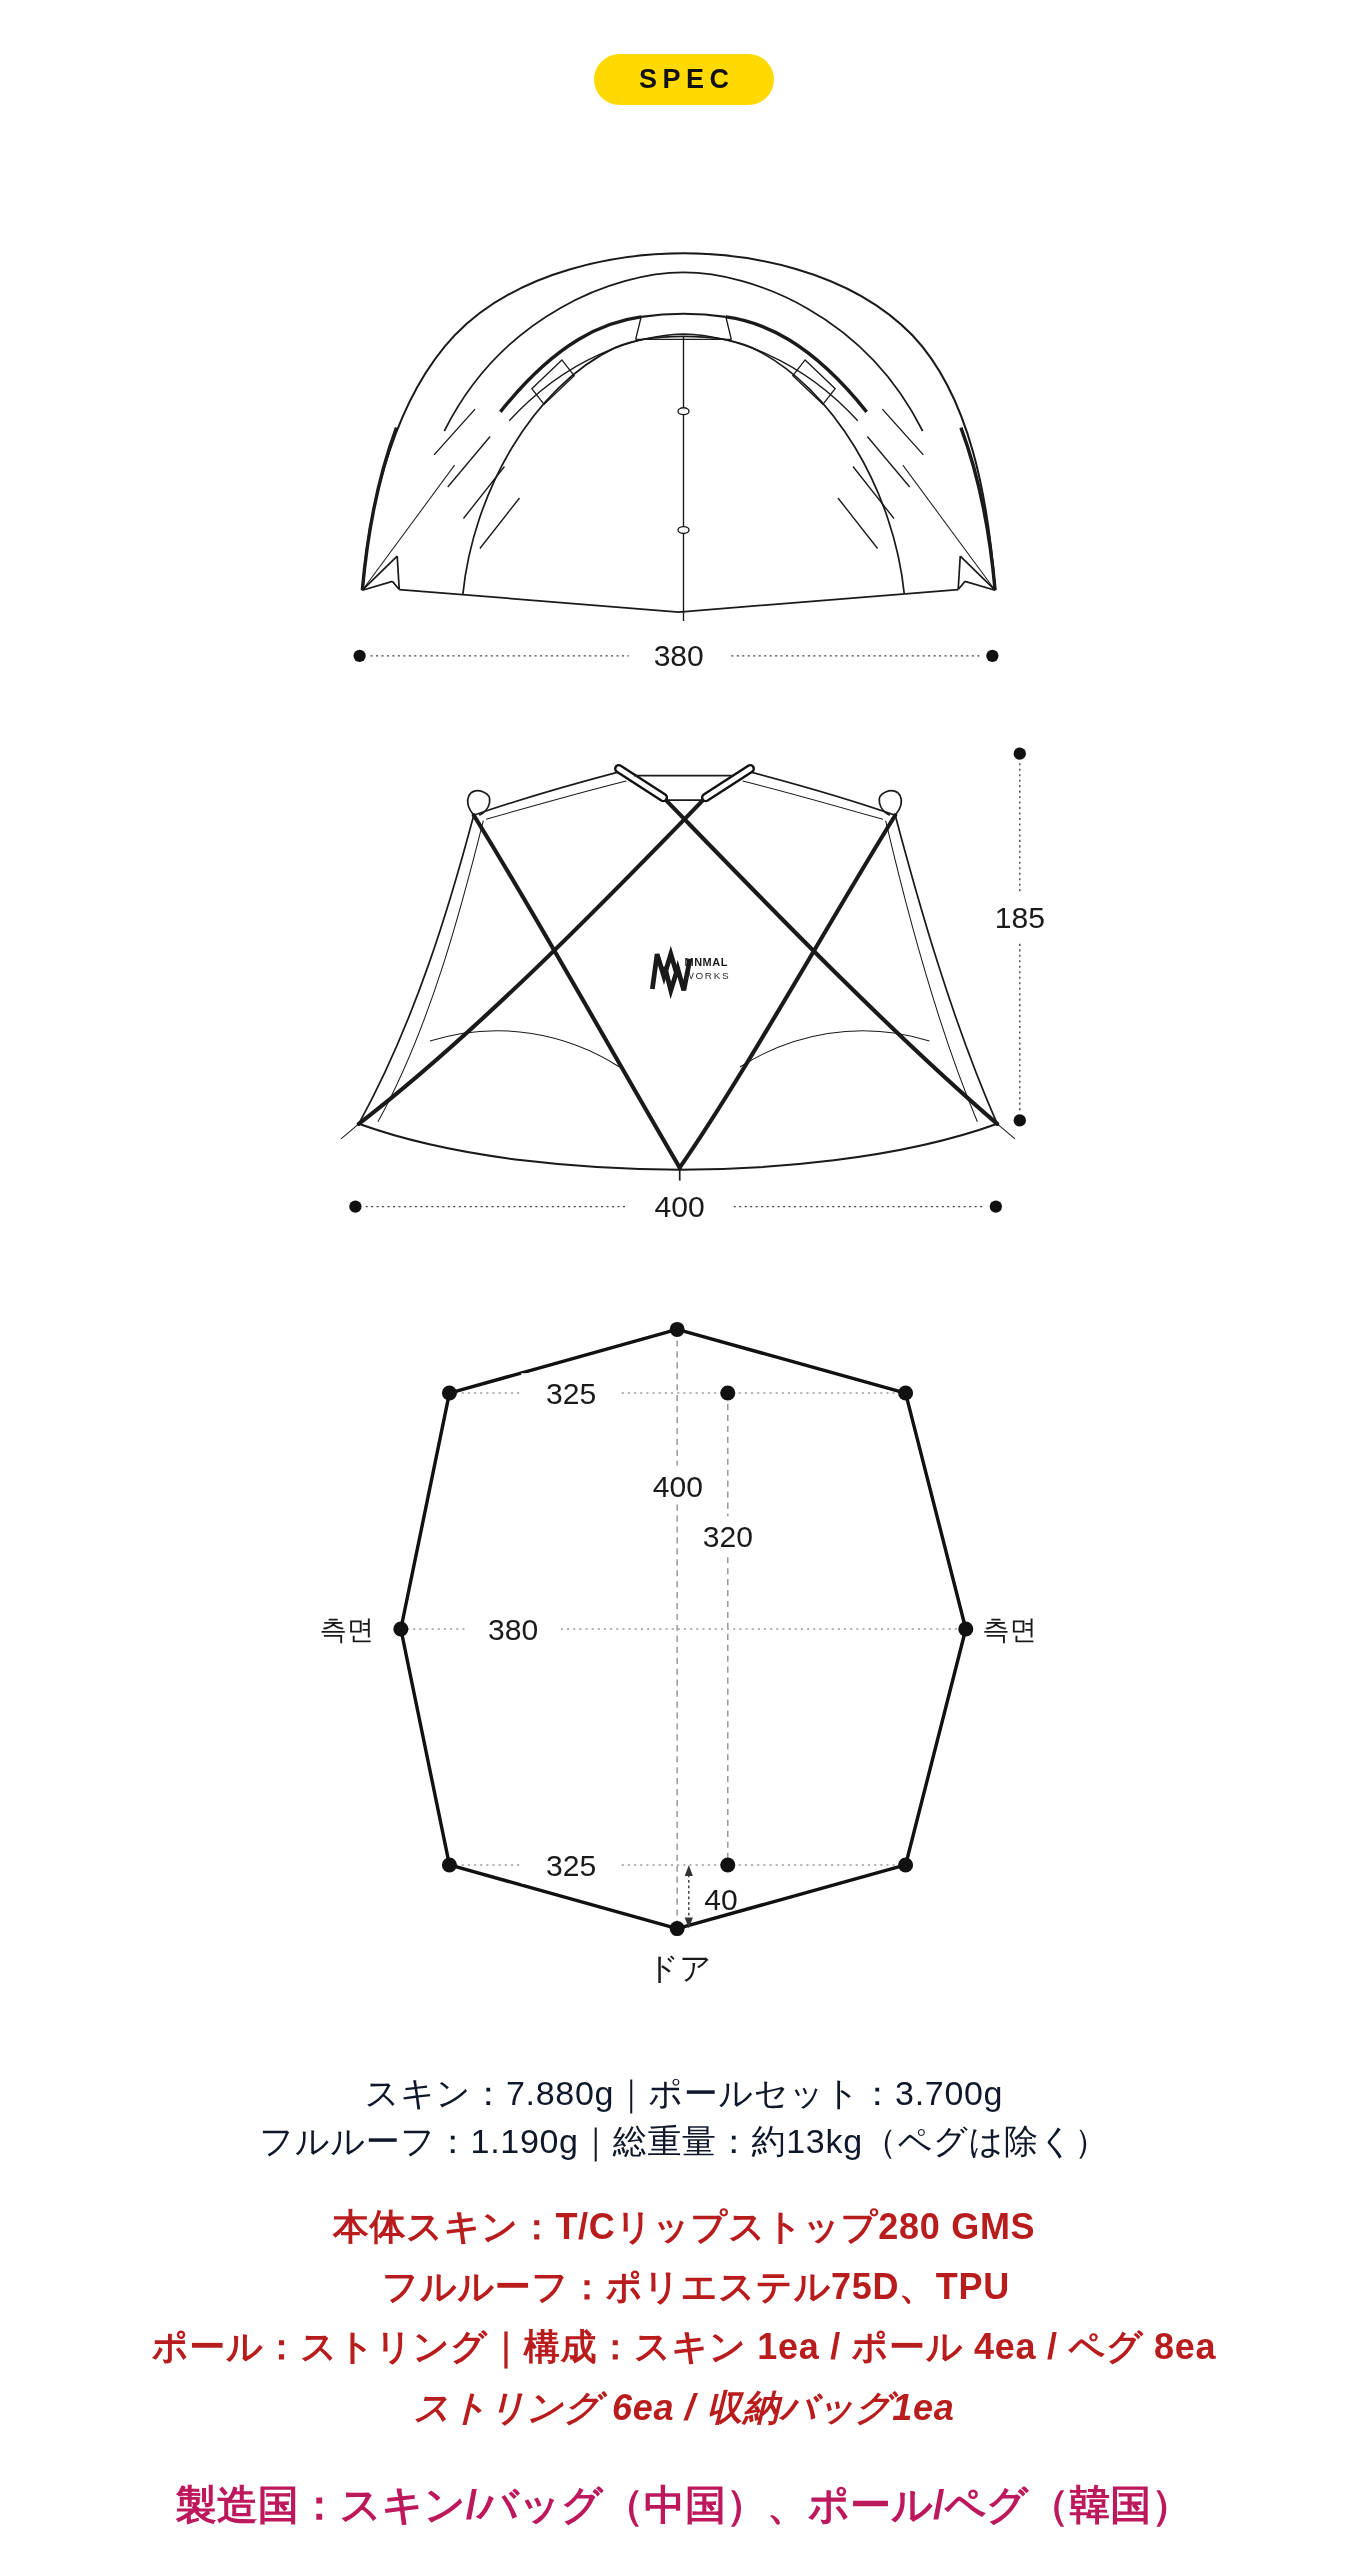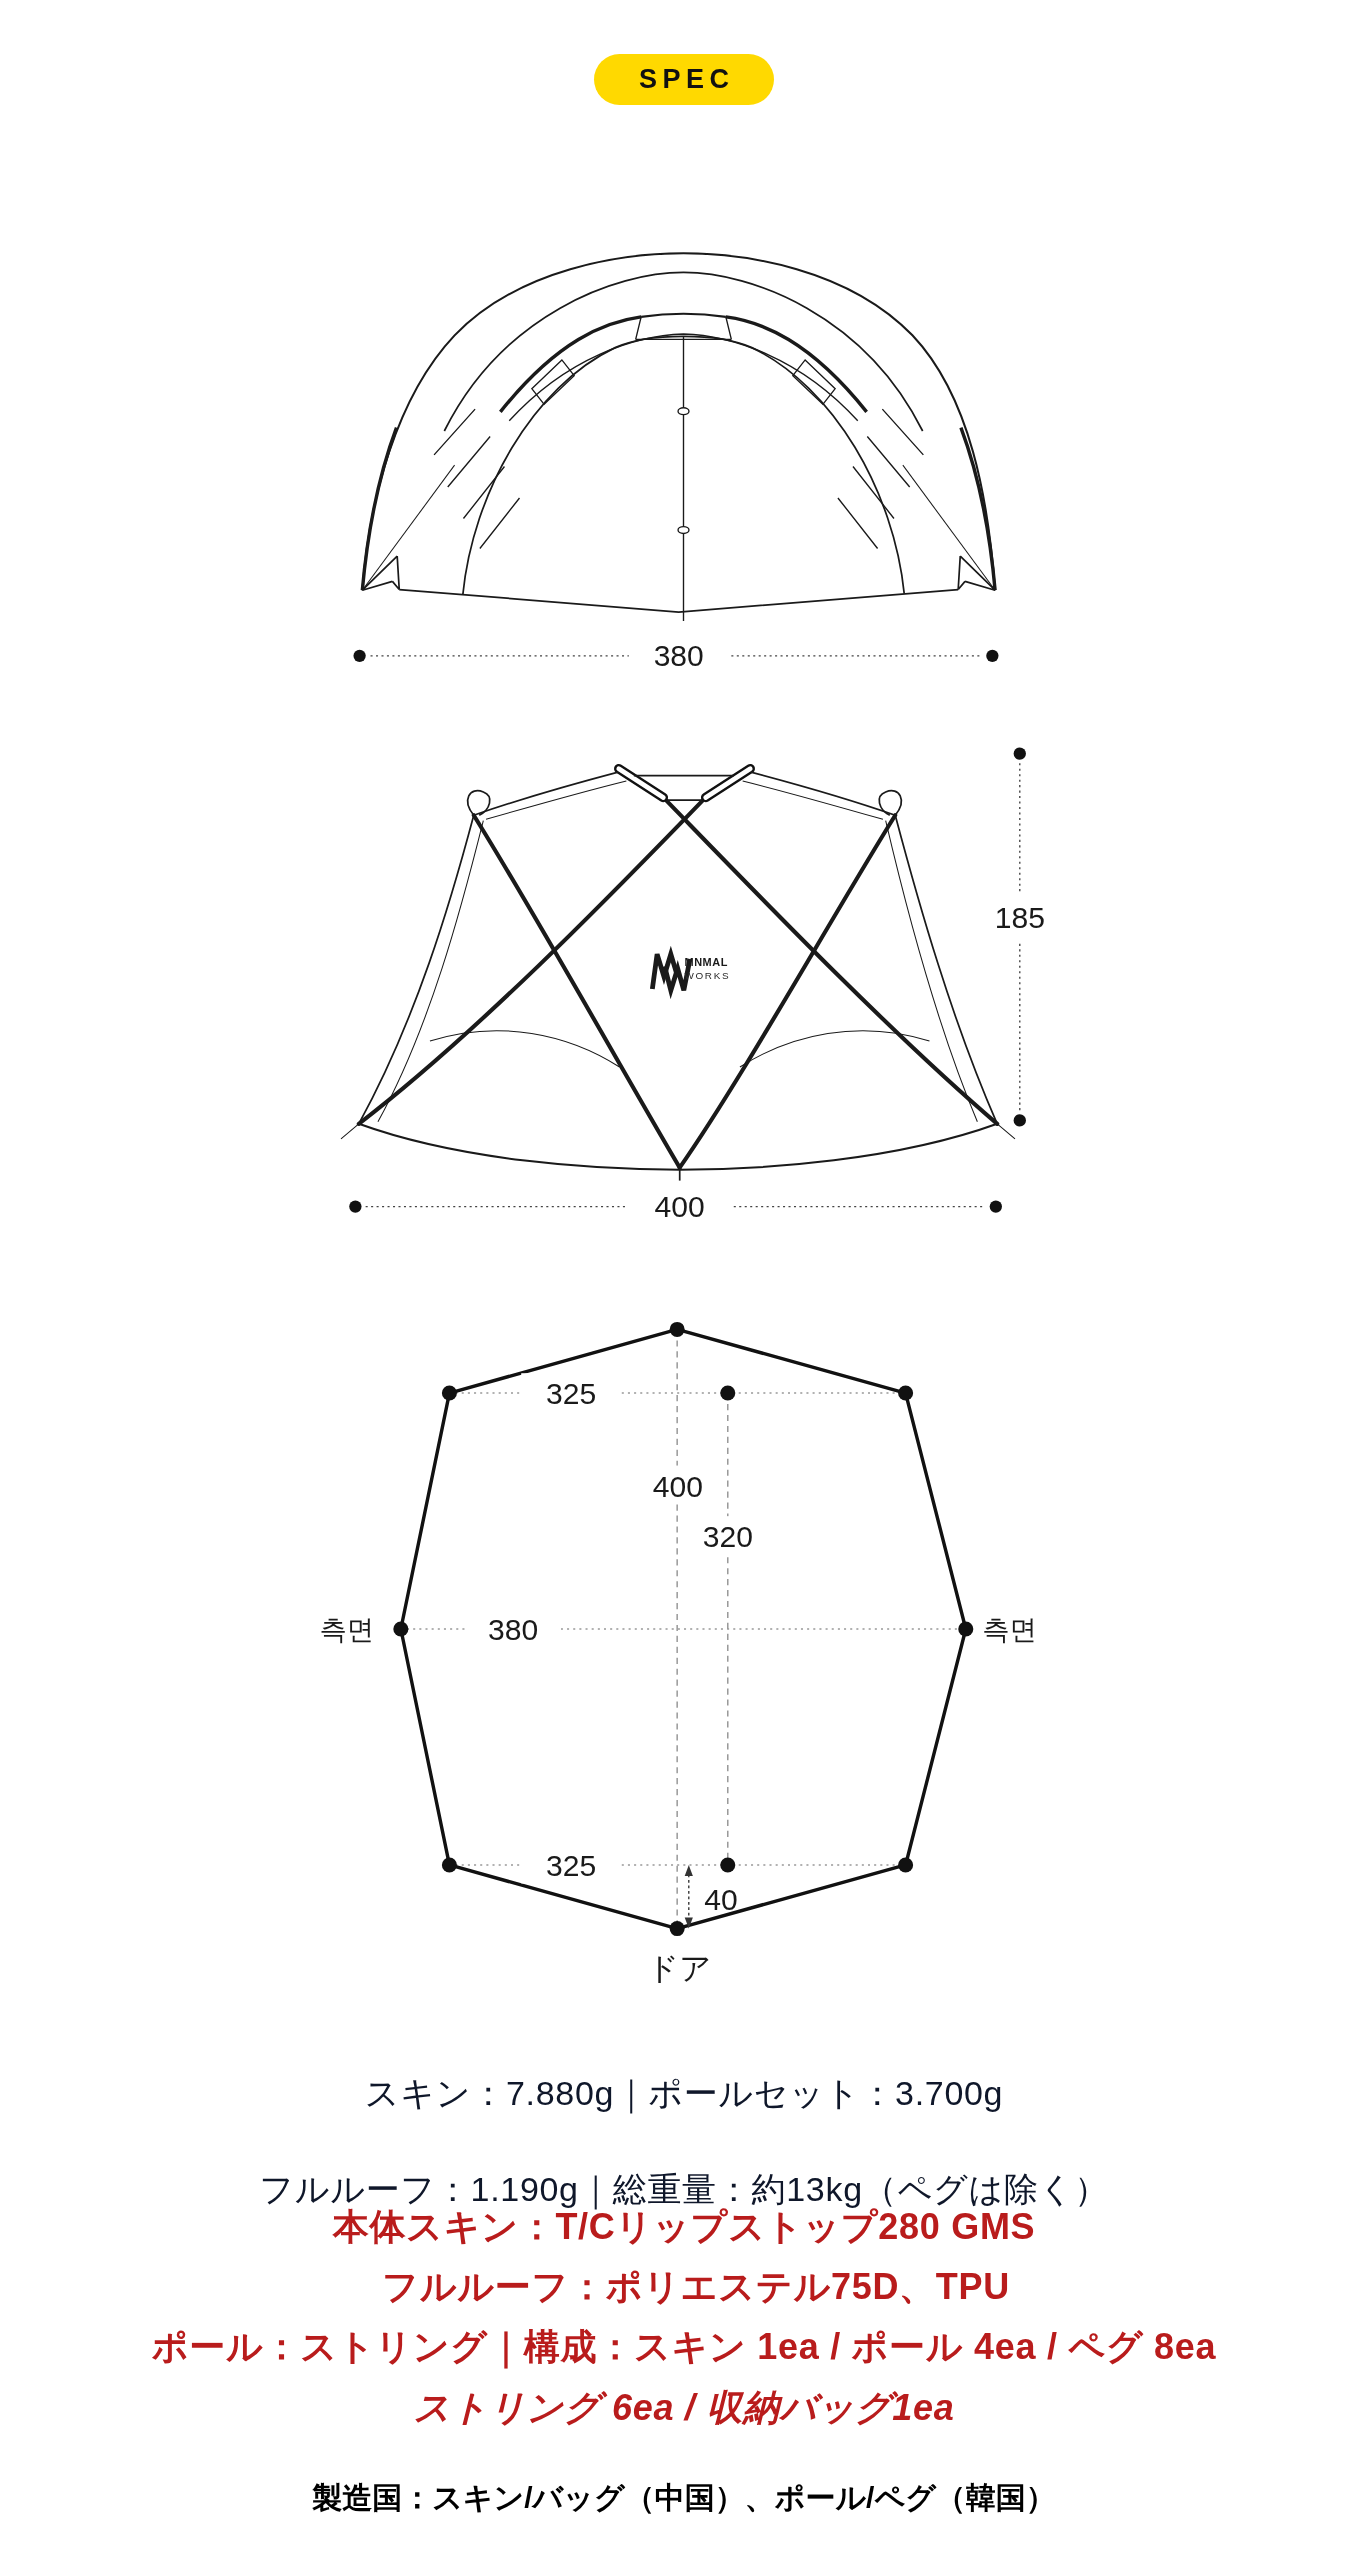--- a/index.html
+++ b/index.html
@@ -10,22 +10,22 @@
   .badge span{font-size:27px;font-weight:bold;color:#111;letter-spacing:5.5px;padding-left:5.5px;}
   svg{position:absolute;}
   #fig-front{left:328px;top:226px;}
   #fig-side{left:315px;top:718px;}
   #fig-plan{left:301px;top:1300px;}
   .ln{stroke:#1a1a1a;fill:none;}
   .dimtext{font-size:44px;fill:#1a1a1a;}
   .cjk{position:absolute;left:0;width:1368px;text-align:center;color:#0f172a;}
   .w-line{font-size:34px;font-weight:400;letter-spacing:0.7px;}
   .m-line{font-size:36px;font-weight:700;color:#b91c1c;letter-spacing:0.7px;}
-  .o-line{font-size:30px;font-weight:700;color:#000000;}
-  #w1{top:2071px;} #w2{top:2119px;margin-top:48px;}
+  .o-line{font-size:41px;font-weight:700;color:#be185d;}
+  #w1{top:2071px;} #w2{top:2119px;}
   #m1{top:2203px;} #m2{top:2263px;padding-left:12px;} #m3{top:2323px;} #m4{top:2384px;font-style:italic;}
   #origin{top:2478px;}
 </style>
 </head>
 <body>
 
 <div id="canvas">
 
   <div class="badge">
     <span>SPEC</span>

